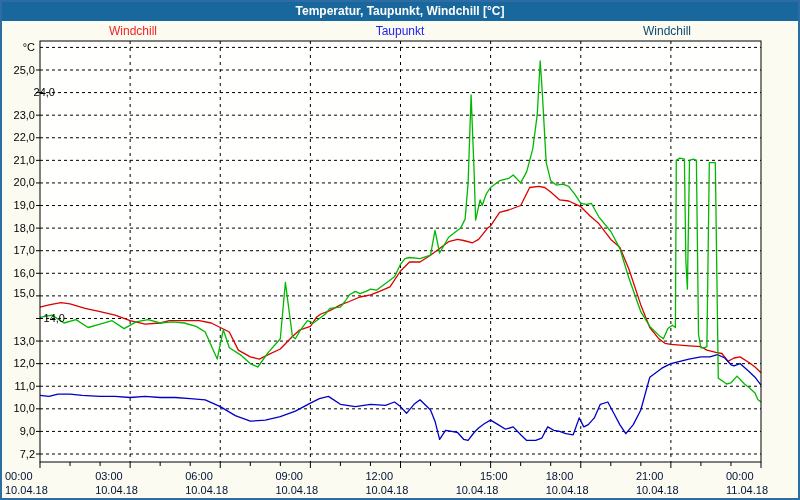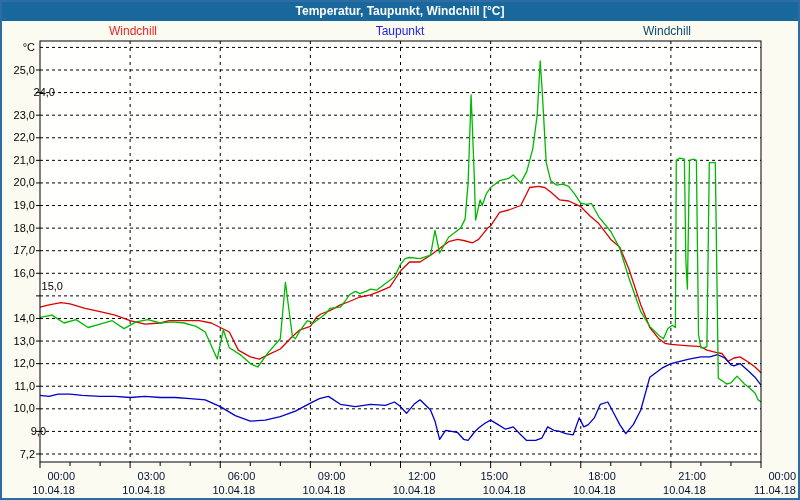--- a/index.html
+++ b/index.html
@@ -4,21 +4,21 @@
 <style>
   html,body{margin:0;padding:0;}
   body{width:800px;height:500px;position:relative;background:#fbfbf2;
        font-family:"Liberation Sans",sans-serif;overflow:hidden;}
   #frame{position:absolute;inset:0;border:2px solid #2e6da3;pointer-events:none;z-index:6;}
   #titlebar{position:absolute;left:2px;top:2px;right:2px;height:19px;background:#18689e;
             color:#ffffff;font-size:12px;font-weight:bold;text-align:center;line-height:19px;z-index:2;}
   .legend-item{position:absolute;top:24px;height:15px;font-size:12px;text-align:center;z-index:2;}
   #ylabel-unit{position:absolute;left:0;width:35px;text-align:right;font-size:11px;color:#000;z-index:2;}
   .ytick{position:absolute;left:0;width:35px;text-align:right;font-size:11px;color:#000;z-index:2;}
-  .xtick-time,.xtick-date{position:absolute;width:70px;text-align:right;font-size:11px;color:#001133;z-index:2;}
+  .xtick-time,.xtick-date{position:absolute;width:70px;text-align:left;font-size:11px;color:#001133;z-index:2;}
   #chart-svg{position:absolute;left:0;top:0;z-index:1;}
 </style>
 </head>
 <body>
 
 <svg id="chart-svg" width="800" height="500">
     <rect x="40" y="41" width="721" height="421" fill="#fffffd"></rect>
     <line x1="40" y1="454" x2="761" y2="454" stroke="#000000" stroke-width="1" stroke-dasharray="3,3"></line>
     <line x1="40" y1="431.412" x2="761" y2="431.412" stroke="#000000" stroke-width="1" stroke-dasharray="3,3"></line>
     <line x1="40" y1="408.824" x2="761" y2="408.824" stroke="#000000" stroke-width="1" stroke-dasharray="3,3"></line>
@@ -106,41 +106,41 @@
 
 <div id="labels">
     <span class="ytick" style="top: 63.504px;">25,0</span>
     <span class="ytick" style="top: 86.092px; padding-left: 20px;">24,0</span>
     <span class="ytick" style="top: 108.68px;">23,0</span>
     <span class="ytick" style="top: 131.268px;">22,0</span>
     <span class="ytick" style="top: 153.856px;">21,0</span>
     <span class="ytick" style="top: 176.444px;">20,0</span>
     <span class="ytick" style="top: 199.032px;">19,0</span>
     <span class="ytick" style="top: 221.62px;">18,0</span>
-    <span class="ytick" style="top: 244.208px; font-style: italic;">17,0</span>
+    <span class="ytick" style="top: 244.208px;">17,0</span>
     <span class="ytick" style="top: 266.796px;">16,0</span>
-    <span class="ytick" style="top: 280px; margin-left: 28px;">15,0</span>
-    <span class="ytick" style="top: 311.972px;">14,0</span>
+    <span class="ytick" style="top: 287px;">15,0</span>
+    <span class="ytick" style="top: 311.972px; padding-left: 30px;">14,0</span>
     <span class="ytick" style="top: 334.56px;">13,0</span>
     <span class="ytick" style="top: 357.148px;">12,0</span>
     <span class="ytick" style="top: 379.736px;">11,0</span>
     <span class="ytick" style="top: 402.324px;">10,0</span>
-    <span class="ytick" style="top: 424.912px; padding-left: 11px;">9,0</span>
+    <span class="ytick" style="top: 424.912px;">9,0</span>
     <span class="ytick" style="top: 447.5px;">7,2</span>
     <span class="xtick-time" style="left: 5px; top: 470px;">00:00</span>
     <span class="xtick-date" style="left: 5px; top: 484px;">10.04.18</span>
     <span class="xtick-time" style="left: 95.125px; top: 470px;">03:00</span>
     <span class="xtick-date" style="left: 95.125px; top: 484px;">10.04.18</span>
     <span class="xtick-time" style="left: 185.25px; top: 470px;">06:00</span>
     <span class="xtick-date" style="left: 185.25px; top: 484px;">10.04.18</span>
     <span class="xtick-time" style="left: 275.375px; top: 470px;">09:00</span>
     <span class="xtick-date" style="left: 275.375px; top: 484px;">10.04.18</span>
     <span class="xtick-time" style="left: 365.5px; top: 470px;">12:00</span>
     <span class="xtick-date" style="left: 365.5px; top: 484px;">10.04.18</span>
-    <span class="xtick-time" style="left: 438px; top: 470px;">15:00</span>
+    <span class="xtick-time" style="left: 480px; top: 470px;">15:00</span>
     <span class="xtick-date" style="left: 455.625px; top: 484px;">10.04.18</span>
     <span class="xtick-time" style="left: 545.75px; top: 470px;">18:00</span>
     <span class="xtick-date" style="left: 545.75px; top: 484px;">10.04.18</span>
     <span class="xtick-time" style="left: 635.875px; top: 470px;">21:00</span>
     <span class="xtick-date" style="left: 635.875px; top: 484px;">10.04.18</span>
     <span class="xtick-time" style="left: 726px; top: 470px;">00:00</span>
     <span class="xtick-date" style="left: 726px; top: 484px;">11.04.18</span>
   </div>
 
 <div id="frame"></div>

